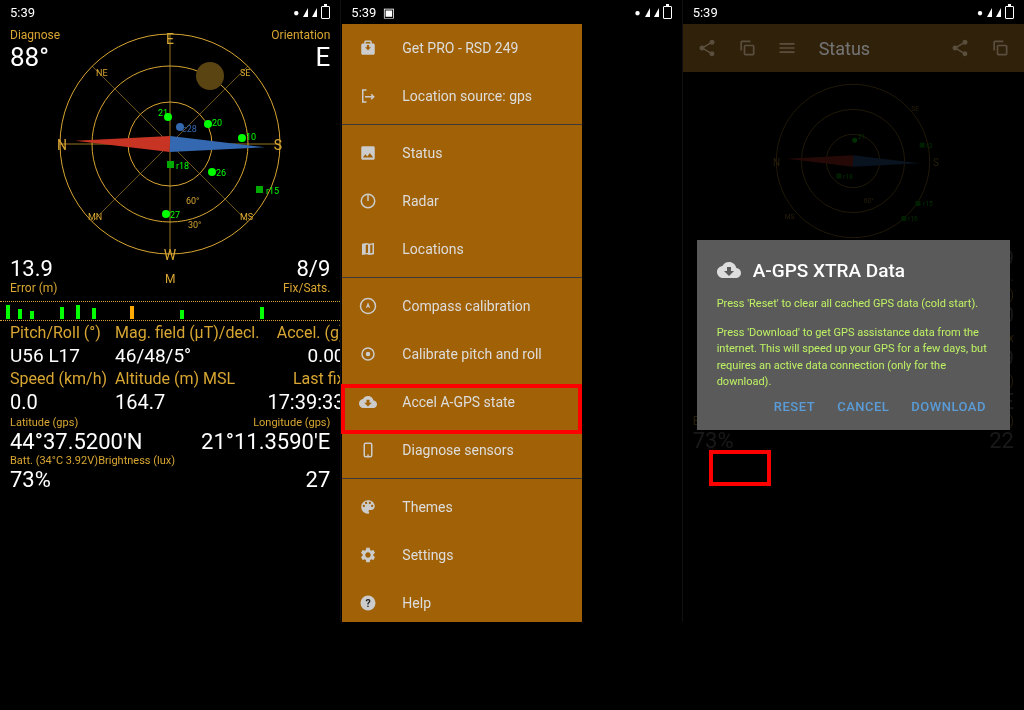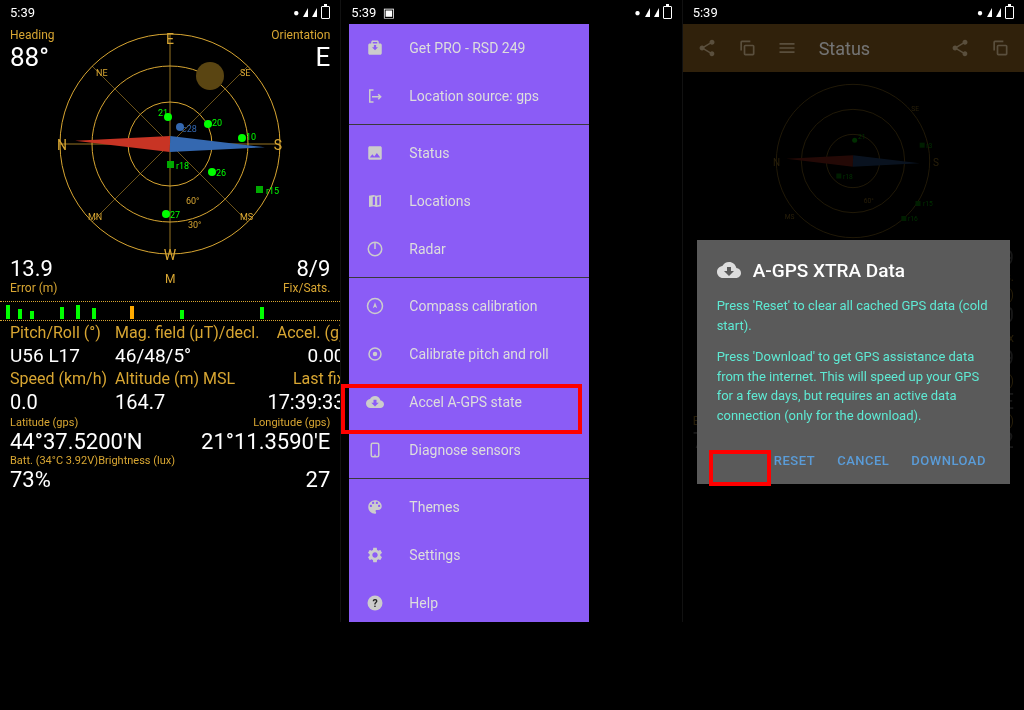--- a/index.html
+++ b/index.html
@@ -25,36 +25,36 @@
   .spectrum { height: 20px; background: #000; margin: 4px 0 0; position: relative; border-top: 1px dotted #d8a632; border-bottom: 1px dotted #d8a632; }
   .bar { position: absolute; bottom: 1px; width: 4px; background: #0f0; }
   .data-grid { display: grid; grid-template-columns: 1fr 1fr 1fr; gap: 2px 8px; padding: 2px 10px; }
   .cell-label { color: #d8a632; font-size: 16px; white-space: nowrap; }
   .cell-value { font-size: 20px; font-weight: 400; white-space: nowrap; }
   .cell-value.md { font-size: 19px; }
   .wide-label { color: #d8a632; font-size: 11px; }
   .wide-val { font-size: 22px; }
 
   
-  .menu-panel { position: absolute; top: 24px; left: 8px; width: 240px; bottom: 48px; background: #8b5cf6; overflow-y: auto; }
+  .menu-panel { position: absolute; top: 24px; left: 1px; width: 240px; bottom: 48px; background: #a16207; overflow-y: auto; }
   .menu-item { display: flex; align-items: center; gap: 24px; padding: 14px 16px; font-size: 14px; color: #ddd; }
   .menu-icon { width: 20px; height: 20px; display: flex; align-items: center; justify-content: center; flex-shrink: 0; }
   .menu-sep { height: 1px; background: #3a3a3a; margin: 4px 0; }
   .highlight-box { position: absolute; border: 4px solid #f00; pointer-events: none; }
   .dim-content { opacity: 0.4; }
 
   
   .appbar { height: 48px; background: #6b4a1a; display: flex; align-items: center; padding: 0 8px; gap: 8px; }
   .appbar-title { flex: 1; font-size: 18px; padding-left: 8px; }
   .appbar-icon { width: 32px; height: 32px; display: flex; align-items: center; justify-content: center; color: #c8b088; }
   .dialog-scrim { position: absolute; inset: 24px 0 48px 0; background: rgba(0,0,0,0.55); }
   .dialog { position: absolute; top: 240px; left: 14px; right: 14px; background: #5a5a5a; border-radius: 0; padding: 18px 20px 12px; }
   .dialog-title { display: flex; align-items: center; gap: 12px; font-size: 19px; font-weight: 500; margin-bottom: 14px; }
   .dialog-title svg { flex-shrink: 0; }
-  .dialog-body { font-size: 13px; line-height: 1.5; color: #5eead4; margin-bottom: 20px; }
+  .dialog-body { font-size: 11px; line-height: 1.5; color: #bef264; margin-bottom: 0; }
   .dialog-body p + p { margin-top: 12px; }
   .dialog-actions { display: flex; justify-content: flex-end; gap: 22px; font-size: 13px; font-weight: 500; color: #5a9cd8; letter-spacing: 0.5px; padding: 8px 4px 4px; }
   .dialog-actions .reset { color: #5a9cd8; }
 
   
   .navbar { position: absolute; bottom: 0; left: 0; right: 0; height: 48px; background: #000; display: flex; align-items: center; justify-content: space-around; }
   .nav-pill { width: 42px; height: 6px; background: #ccc; border-radius: 4px; }
   .nav-back { width: 0; height: 0; border-top: 7px solid transparent; border-bottom: 7px solid transparent; border-right: 10px solid #ccc; }
   .nav-spacer { width: 40px; }
 
@@ -71,21 +71,21 @@
       <span>5:39</span>
       <span class="icons">
         <span style="font-size:10px">●</span>
         <span class="triangle"></span>
           <span class="triangle"></span>
         <span class="batt"></span>
       </span>
     </div>
 
     <div class="top-labels">
-      <span class="orange-label">Heading</span>
+      <span class="orange-label">Diagnose</span>
       <span class="orange-label">Orientation</span>
     </div>
     <div class="top-values">
       <span class="big-white">88°</span>
       <span class="big-white">E</span>
     </div>
 
     <div class="compass-wrap" style="margin-top:-48px">
       <svg width="240" height="240" viewBox="0 0 240 240">
         <circle cx="120" cy="120" r="110" fill="none" stroke="#d8a632" stroke-width="1"></circle>
@@ -237,34 +237,34 @@
       <div class="menu-item">
         <span class="menu-icon">
             <svg width="18" height="18" viewBox="0 0 24 24" fill="#ccc">
               <path d="M21 19V5c0-1.1-.9-2-2-2H5c-1.1 0-2 .9-2 2v14c0 1.1.9 2 2 2h14c1.1 0 2-.9 2-2zM8.5 13.5l2.5 3 3.5-4.5 4.5 6H5l3.5-4.5z"></path>
             </svg>
           </span>
         <span>Status</span>
       </div>
       <div class="menu-item">
         <span class="menu-icon">
-            <svg width="18" height="18" viewBox="0 0 24 24" fill="#ccc">
-              <path d="M20 4l-6 1-4-1-6 1v15l6-1 4 1 6-1V4zm-2 2v11l-3 .5V6.5L18 6zM9 6.5l3-.5v11l-3 .5V6.5z"></path>
-            </svg>
-          </span>
-        <span>Locations</span>
-      </div>
-      <div class="menu-item">
-        <span class="menu-icon">
             <svg width="18" height="18" viewBox="0 0 24 24" fill="none" stroke="#ccc" stroke-width="2">
               <circle cx="12" cy="12" r="9"></circle>
               <path d="M12 12L12 3" stroke-width="2"></path>
             </svg>
           </span>
         <span>Radar</span>
+      </div>
+      <div class="menu-item">
+        <span class="menu-icon">
+            <svg width="18" height="18" viewBox="0 0 24 24" fill="#ccc">
+              <path d="M20 4l-6 1-4-1-6 1v15l6-1 4 1 6-1V4zm-2 2v11l-3 .5V6.5L18 6zM9 6.5l3-.5v11l-3 .5V6.5z"></path>
+            </svg>
+          </span>
+        <span>Locations</span>
       </div>
       <div class="menu-sep"></div>
       <div class="menu-item">
         <span class="menu-icon">
             <svg width="18" height="18" viewBox="0 0 24 24" fill="#ccc">
               <circle cx="12" cy="12" r="10" fill="none" stroke="#ccc" stroke-width="2"></circle>
               <polygon points="12,7 15,15 12,13 9,15" fill="#ccc"></polygon>
             </svg>
           </span>
         <span>Compass calibration</span>

